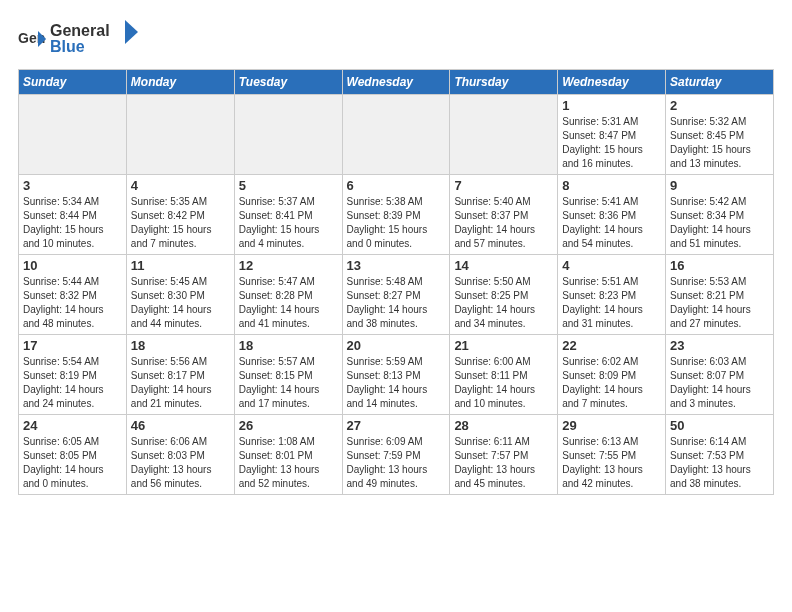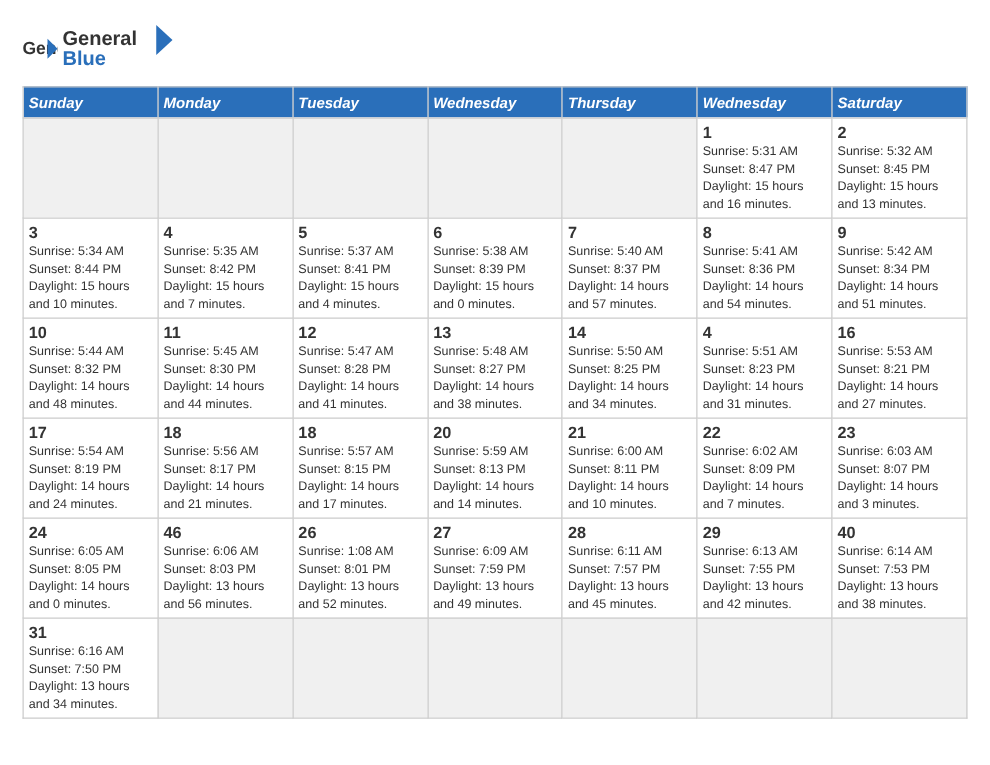--- a/index.html
+++ b/index.html
@@ -311,35 +311,21 @@
 Sunset: 7:57 PM
 Daylight: 13 hours and 45 minutes.</div>
           </td>
           <td>
             <span class="day-num">29</span>
             <div class="day-info">Sunrise: 6:13 AM
 Sunset: 7:55 PM
 Daylight: 13 hours and 42 minutes.</div>
           </td>
           <td>
-            <span class="day-num">40</span>
+            <span class="day-num">50</span>
             <div class="day-info">Sunrise: 6:14 AM
 Sunset: 7:53 PM
 Daylight: 13 hours and 38 minutes.</div>
           </td>
-        </tr>
-        <tr>
-          <td>
-            <span class="day-num">31</span>
-            <div class="day-info">Sunrise: 6:16 AM
-Sunset: 7:50 PM
-Daylight: 13 hours and 34 minutes.</div>
-          </td>
-          <td class="empty"></td>
-          <td class="empty"></td>
-          <td class="empty"></td>
-          <td class="empty"></td>
-          <td class="empty"></td>
-          <td class="empty"></td>
         </tr>
       </tbody>
   </table>
 </div>
 
 </body></html>

